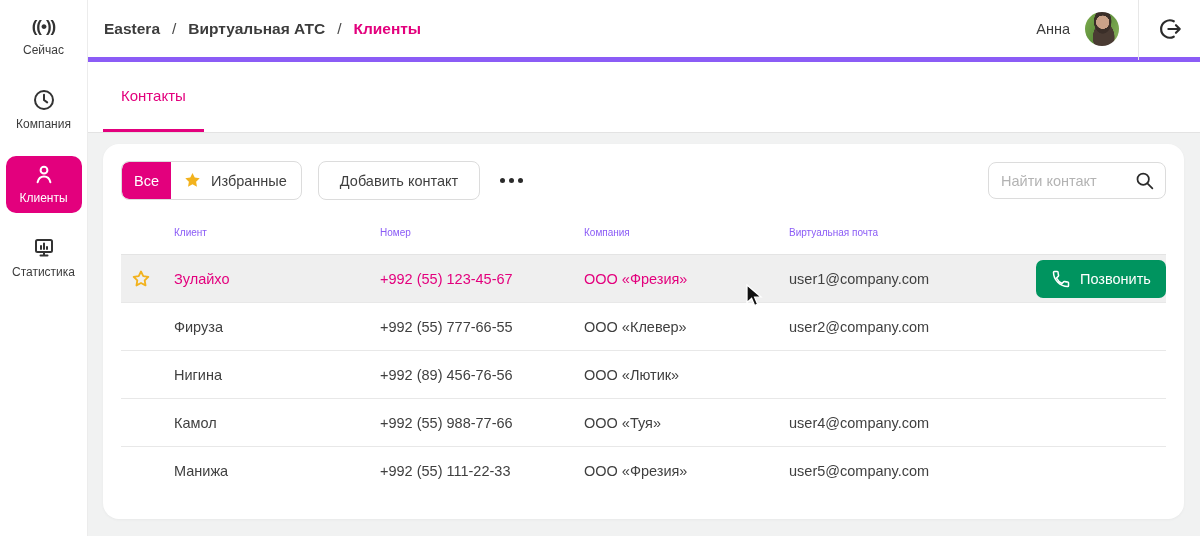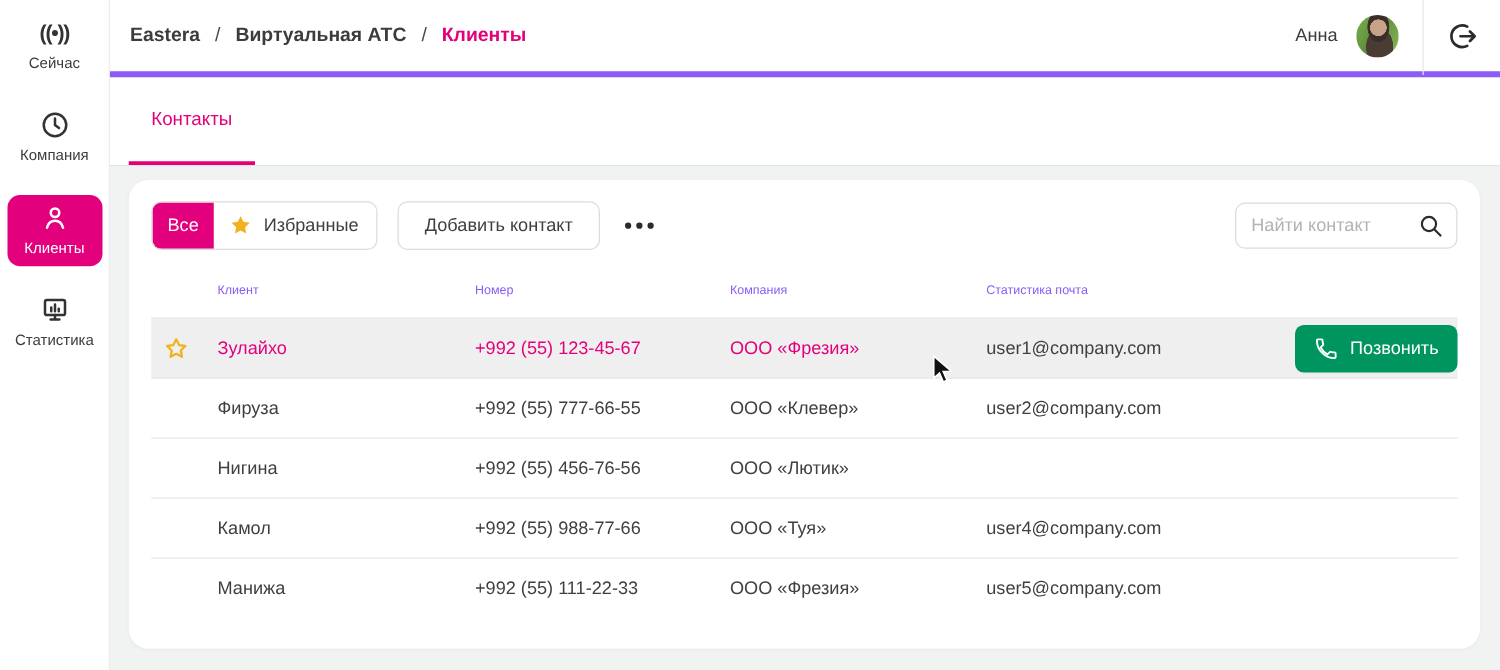--- a/index.html
+++ b/index.html
@@ -175,21 +175,21 @@
           </svg>
         </div>
       </div>
 
       <div class="table">
         <div class="thead">
           <div></div>
           <div>Клиент</div>
           <div>Номер</div>
           <div>Компания</div>
-          <div>Статистика почта</div>
+          <div>Виртуальная почта</div>
           <div></div>
         </div>
 
         <div class="trow highlight">
           <div class="star-cell">
             <svg width="22" height="22" viewBox="0 0 24 24" fill="none" stroke="#F2B21D" stroke-width="2" stroke-linejoin="round">
               <path d="M12 3.8l2.47 5 5.53.8-4 3.9.94 5.5L12 16.4l-4.94 2.6.94-5.5-4-3.9 5.53-.8z"></path>
             </svg>
           </div>
           <div class="magenta-cell">Зулайхо</div>
@@ -209,21 +209,21 @@
           <div>Фируза</div>
           <div>+992 (55) 777-66-55</div>
           <div>ООО «Клевер»</div>
           <div>user2@company.com</div>
           <div></div>
         </div>
 
         <div class="trow">
           <div></div>
           <div>Нигина</div>
-          <div>+992 (55) 456-76-56</div>
+          <div>+992 (89) 456-76-56</div>
           <div>ООО «Лютик»</div>
           <div></div>
         </div>
 
         <div class="trow">
           <div></div>
           <div>Камол</div>
           <div>+992 (55) 988-77-66</div>
           <div>ООО «Туя»</div>
           <div>user4@company.com</div>

